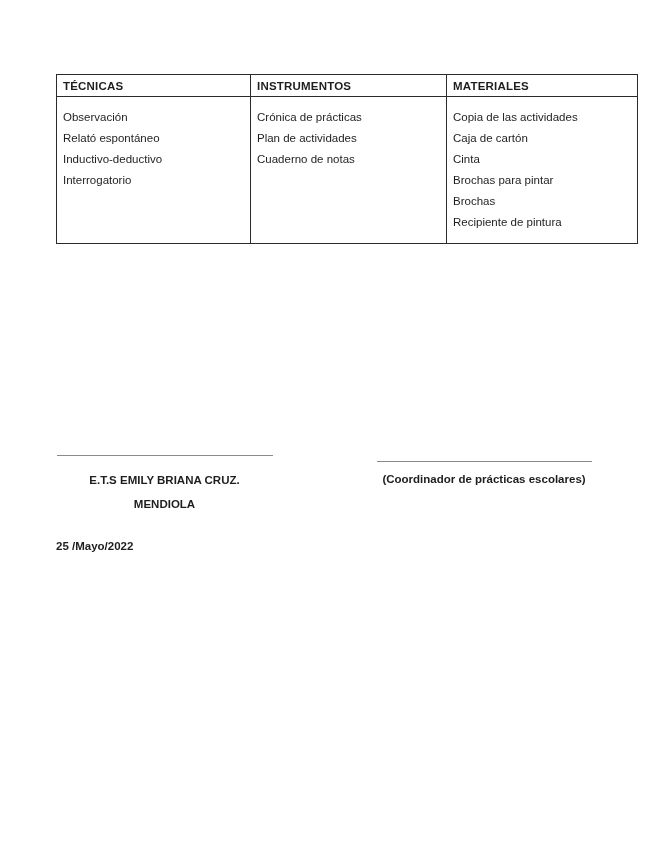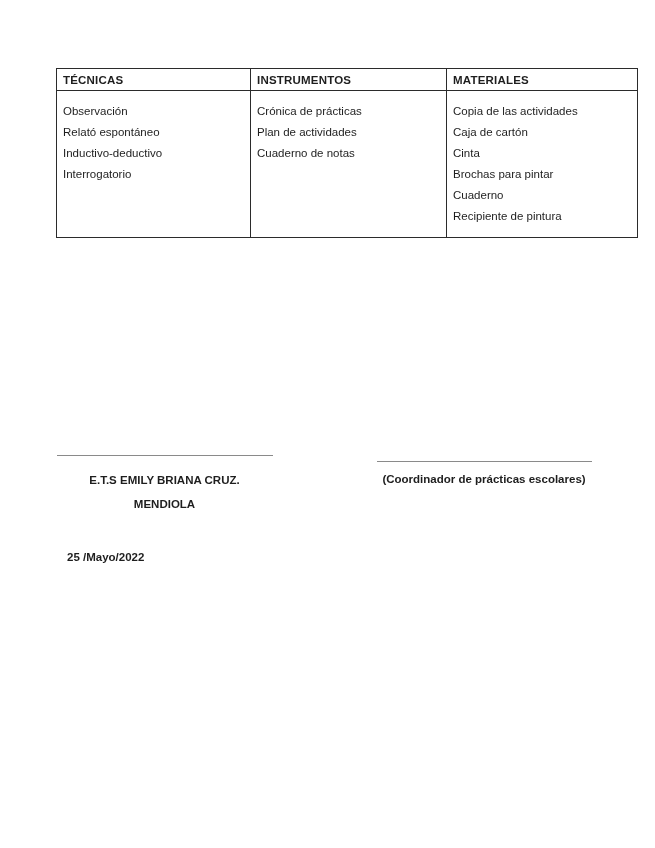--- a/index.html
+++ b/index.html
@@ -14,21 +14,21 @@
     background: #ffffff;
     font-family: "Liberation Sans", sans-serif;
     color: #1e1e1e;
     overflow: hidden;
   }
 
   
   table.doc-table {
     position: absolute;
     left: 56px;
-    top: 68px;
+    top: 74px;
     width: 542px;
     border-collapse: collapse;
     table-layout: fixed;
   }
   .doc-table th,
   .doc-table td {
     border: 1px solid #2b2b2b;
     vertical-align: top;
     text-align: left;
   }
@@ -71,21 +71,21 @@
     margin: 0;
     line-height: 13px;
   }
   .sig p.row-1 { margin-top: 18px; }
   .sig p.row-2 { margin-top: 11px; }
 
   .doc-date {
     position: absolute;
     left: 56px;
     top: 540px;
-    margin: 11px;
+    margin: 0;
     font-weight: bold;
     font-size: 11.5px;
     line-height: 13px;
   }
 </style>
 </head>
 <body>
 
 <div class="page">
 
@@ -108,21 +108,21 @@
         <td class="col-2">
           <p>Crónica de prácticas</p>
           <p>Plan de actividades</p>
           <p>Cuaderno de notas</p>
         </td>
         <td class="col-3">
           <p>Copia de las actividades</p>
           <p>Caja de cartón</p>
           <p>Cinta</p>
           <p>Brochas para pintar</p>
-          <p>Cuaderno</p>
+          <p>Brochas</p>
           <p>Recipiente de pintura</p>
         </td>
       </tr>
     </tbody>
   </table>
 
   <div class="sig sig-left">
     <div class="sig-line"></div>
     <p class="row-1">E.T.S EMILY BRIANA CRUZ.</p>
     <p class="row-2">MENDIOLA</p>

